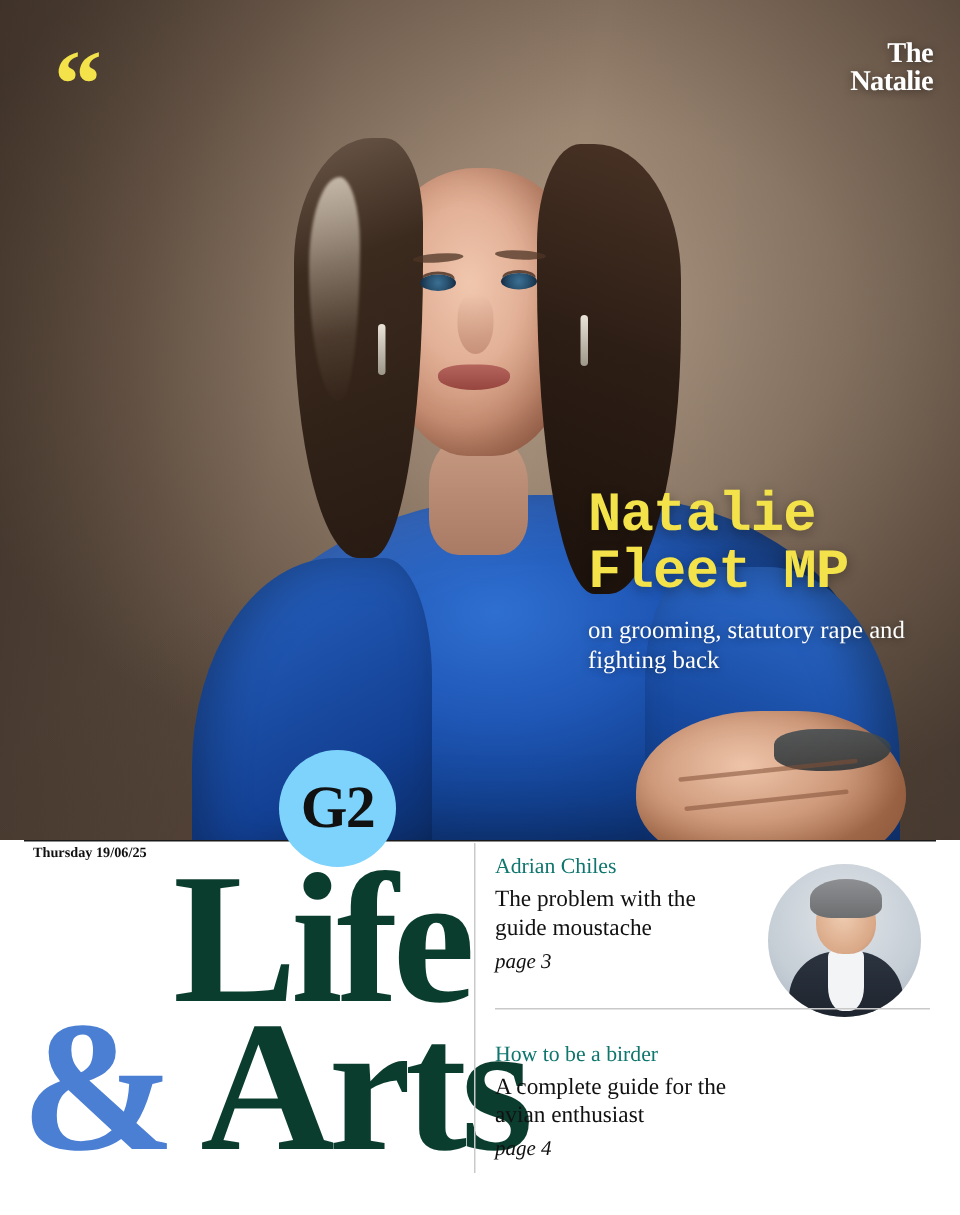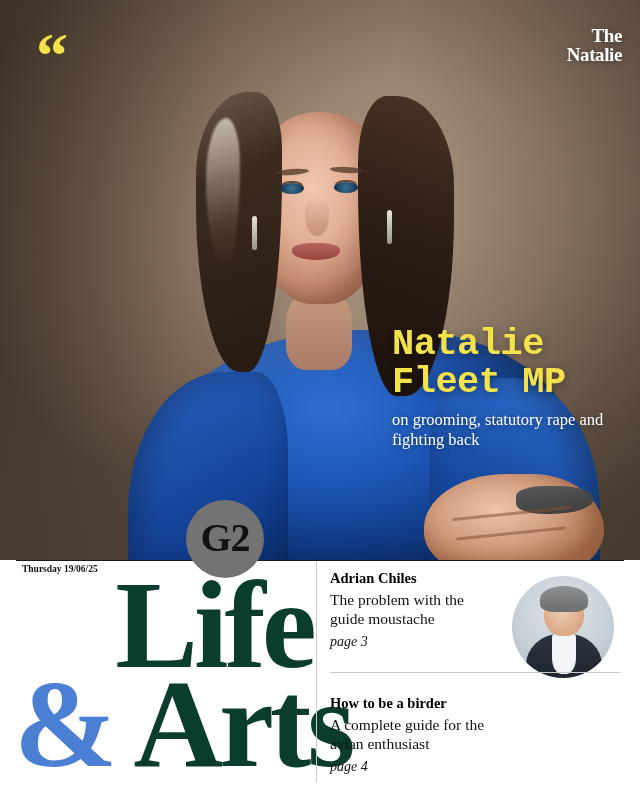--- a/index.html
+++ b/index.html
@@ -276,21 +276,21 @@
   }
 
   
   .g2-badge {
     position: absolute;
     left: 186px;
     top: 500px;
     width: 78px;
     height: 78px;
     border-radius: 50%;
-    background: #737373;
+    background: #7dd3fc;
     z-index: 6;
     display: flex;
     align-items: center;
     justify-content: center;
   }
   .g2-badge span {
     font-family: "Liberation Serif", serif;
     font-weight: bold;
     font-size: 40px;
     color: #111111;
@@ -350,23 +350,23 @@
 
   .promo {
     position: absolute;
     left: 330px;
     width: 296px;
   }
   .promo-1 { top: 10px; }
   .promo-2 { top: 135px; }
   .promo .kicker {
     font-family: "Liberation Serif", serif;
-    font-weight: bold;
+    font-weight: normal;
     font-size: 14.5px;
-    color: #000000;
+    color: #0f766e;
     margin: 0 0 4px 0;
   }
   .promo .deck {
     font-family: "Liberation Serif", serif;
     font-size: 15.5px;
     line-height: 1.22;
     color: #111111;
     width: 170px;
     margin: 0;
   }

